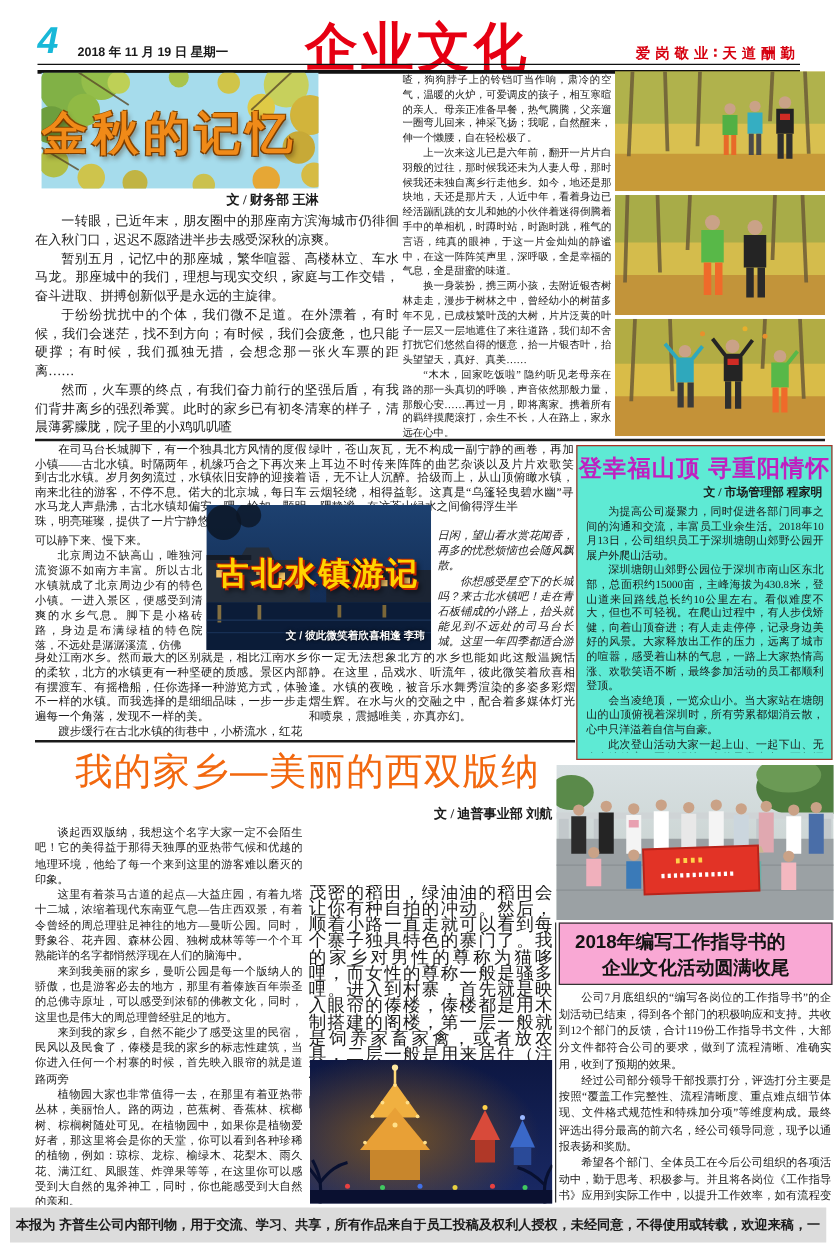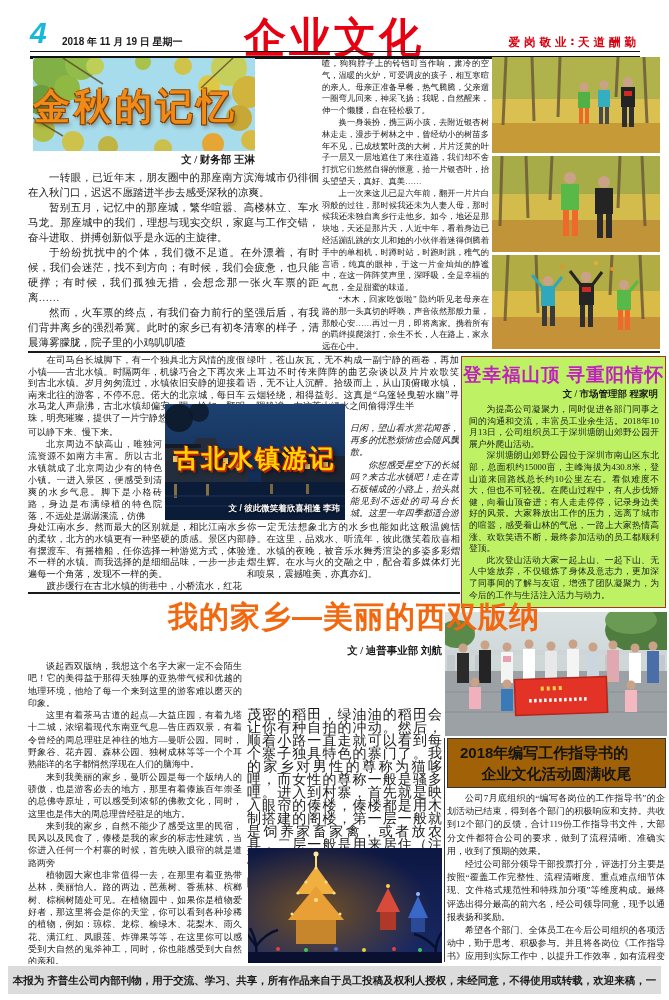--- a/index.html
+++ b/index.html
@@ -16,24 +16,24 @@
   #masthead{font-weight:bold;color:#e60012;letter-spacing:3px;text-align:center;}
   #pagenum{font-style:italic;font-weight:bold;color:#18b8d8;}
   #slogan{font-weight:bold;color:#d6000f;letter-spacing:4px;text-align:right;}
   #date{font-weight:bold;}
   .dbl{border-top:1.5px solid #111;border-bottom:3px solid #111;height:4px;}
   #autumn-title-text{font-weight:bold;color:#f08a18;letter-spacing:4px;
     text-shadow:1px 1px 0 #7a3c00,-1px 1px 0 #7a3c00,1px -1px 0 #8a4a00,2px 3px 4px rgba(60,30,0,.45);}
   #watertown-overlay{font-weight:bold;color:#ffd400;letter-spacing:2px;
     text-shadow:1.5px 1.5px 0 #c02000,-1px -1px 0 #c02000,3px 3px 4px rgba(0,0,0,.6);}
   #watertown-caption{color:#fff;font-weight:bold;text-shadow:0 0 3px #000;}
-  #climb-box{border:1.5px solid #a93226;background:#bef264;}
+  #climb-box{border:1.5px solid #a93226;background:#5eead4;}
   #climb-title{font-weight:bold;color:#c020c0;text-align:center;letter-spacing:1px;}
-  #hometown-title{font-weight:bold;color:#f2680f;text-align:right;letter-spacing:1px;}
-  #guide-box{background:#a16207;border:1.5px solid #333;}
+  #hometown-title{font-weight:normal;color:#f2680f;text-align:left;letter-spacing:1px;}
+  #guide-box{background:#f9a8d4;border:1.5px solid #333;}
   #guide-box .t{font-weight:bold;color:#141414;}
   #footer-bar{background:#dcdcdc;text-align:center;font-weight:bold;}
 </style>
 </head>
 <body>
 
 <div id="pagenum" class="abs sans" style="left:30px;top:16px;font-size:30px;">4</div>
 <div id="date" class="abs sans" style="left:62px;top:35px;font-size:10px;">2018 年 11 月 19 日  星期一</div>
 <div id="masthead" class="abs sans" style="left:234px;top:10px;width:200px;font-size:42px;">企业文化</div>
 <div id="slogan" class="abs sans" style="left:460px;top:35px;width:180px;font-size:11.5px;">爱岗敬业∶天道酬勤</div>
@@ -72,22 +72,22 @@
 <div class="abs byline" style="left:33px;top:153px;width:222px;font-size:10.5px;">文 / 财务部 王淋</div>
 
 <div class="abs jp" style="left:28px;top:170px;width:291px;height:181px;overflow:hidden;font-size:10.5px;line-height:15px;">
   <p>一转眼，已近年末，朋友圈中的那座南方滨海城市仍徘徊在入秋门口，迟迟不愿踏进半步去感受深秋的凉爽。</p>
   <p>暂别五月，记忆中的那座城，繁华喧嚣、高楼林立、车水马龙。那座城中的我们，理想与现实交织，家庭与工作交错，奋斗进取、拼搏创新似乎是永远的主旋律。</p>
   <p>于纷纷扰扰中的个体，我们微不足道。在外漂着，有时候，我们会迷茫，找不到方向；有时候，我们会疲惫，也只能硬撑；有时候，我们孤独无措，会想念那一张火车票的距离……</p>
   <p>然而，火车票的终点，有我们奋力前行的坚强后盾，有我们背井离乡的强烈希冀。此时的家乡已有初冬清寒的样子，清晨薄雾朦胧，院子里的小鸡叽叽喳</p>
 </div>
 <div class="abs jp" style="left:322px;top:58px;width:167px;height:296px;overflow:hidden;font-size:8.3px;line-height:11.8px;">
   <p class="cont">喳，狗狗脖子上的铃铛叮当作响，肃冷的空气，温暖的火炉，可爱调皮的孩子，相互寒暄的亲人。母亲正准备早餐，热气腾腾，父亲遛一圈弯儿回来，神采飞扬；我呢，自然醒来，伸一个懒腰，自在轻松极了。</p>
+  <p>上一次来这儿已是六年前，翻开一片片白羽般的过往，那时候我还未为人妻人母，那时候我还未独自离乡行走他乡。如今，地还是那块地，天还是那片天，人近中年，看着身边已经活蹦乱跳的女儿和她的小伙伴着迷得倒腾着手中的单相机，时蹲时站，时跑时跳，稚气的言语，纯真的眼神，于这一片金灿灿的静谧中，在这一阵阵笑声里，深呼吸，全是幸福的气息，全是甜蜜的味道。</p>
   <p>换一身装扮，携三两小孩，去附近银杏树林走走，漫步于树林之中，曾经幼小的树苗多年不见，已成枝繁叶茂的大树，片片泛黄的叶子一层又一层地遮住了来往道路，我们却不舍打扰它们悠然自得的惬意，拾一片银杏叶，抬头望望天，真好、真美……</p>
-  <p>上一次来这儿已是六年前，翻开一片片白羽般的过往，那时候我还未为人妻人母，那时候我还未独自离乡行走他乡。如今，地还是那块地，天还是那片天，人近中年，看着身边已经活蹦乱跳的女儿和她的小伙伴着迷得倒腾着手中的单相机，时蹲时站，时跑时跳，稚气的言语，纯真的眼神，于这一片金灿灿的静谧中，在这一阵阵笑声里，深呼吸，全是幸福的气息，全是甜蜜的味道。</p>
   <p>“木木，回家吃饭啦” 隐约听见老母亲在路的那一头真切的呼唤，声音依然那般力量，那般心安……再过一月，即将离家。携着所有的羁绊摸爬滚打，余生不长，人在路上，家永远在心中。</p>
 </div>
 
 <div class="abs photo" style="left:492px;top:57px;width:168px;height:96px;">
   <svg width="168" height="96" viewBox="0 0 168 96">
     <rect width="168" height="96" fill="#d9c050"></rect>
       <rect width="168" height="42" fill="#b0b24c"></rect>
     <rect y="66" width="168" height="30" fill="#c79a38"></rect>
     <g stroke="#6d5c38" stroke-width="3" opacity="0.85">
       <line x1="14" y1="0" x2="11" y2="68"></line>
@@ -238,20 +238,21 @@
 </div>
 
 <div class="abs rule" style="left:28px;top:592px;width:432px;height:1.5px;"></div>
 
 <div id="climb-box" class="abs" style="left:461px;top:356px;width:203px;height:250px;">
   <div id="climb-title" class="abs sans" style="left:0;top:5px;width:100%;font-size:18.5px;">登幸福山顶  寻重阳情怀</div>
   <div class="abs byline" style="left:0;top:31px;width:196px;font-size:9.5px;">文 / 市场管理部 程家明</div>
   <div class="abs jp" style="left:7px;top:47px;width:190px;height:198px;overflow:hidden;font-size:8.8px;line-height:11.6px;">
     <p>为提高公司凝聚力，同时促进各部门同事之间的沟通和交流，丰富员工业余生活。2018年10月13日，公司组织员工于深圳塘朗山郊野公园开展户外爬山活动。</p>
     <p>深圳塘朗山郊野公园位于深圳市南山区东北部，总面积约15000亩，主峰海拔为430.8米，登山道来回路线总长约10公里左右。看似难度不大，但也不可轻视。在爬山过程中，有人步伐矫健，向着山顶奋进；有人走走停停，记录身边美好的风景。大家释放出工作的压力，远离了城市的喧嚣，感受着山林的气息，一路上大家热情高涨、欢歌笑语不断，最终参加活动的员工都顺利登顶。</p>
+    <p>会当凌绝顶，一览众山小。当大家站在塘朗山的山顶俯视着深圳时，所有劳累都烟消云散，心中只洋溢着自信与自豪。</p>
     <p>此次登山活动大家一起上山、一起下山、无人中途放弃，不仅锻炼了身体及意志力，更加深了同事间的了解与友谊，增强了团队凝聚力，为今后的工作与生活注入活力与动力。</p>
   </div>
 </div>
 
 <div class="abs photo" style="left:445px;top:612px;width:222px;height:124px;">
   <svg width="222" height="124" viewBox="0 0 222 124">
     <defs>
       <linearGradient id="gpsky" x1="0" y1="0" x2="0" y2="1">
         <stop offset="0" stop-color="#d8e0e2"></stop>
           <stop offset="1" stop-color="#c2ccc8"></stop>

